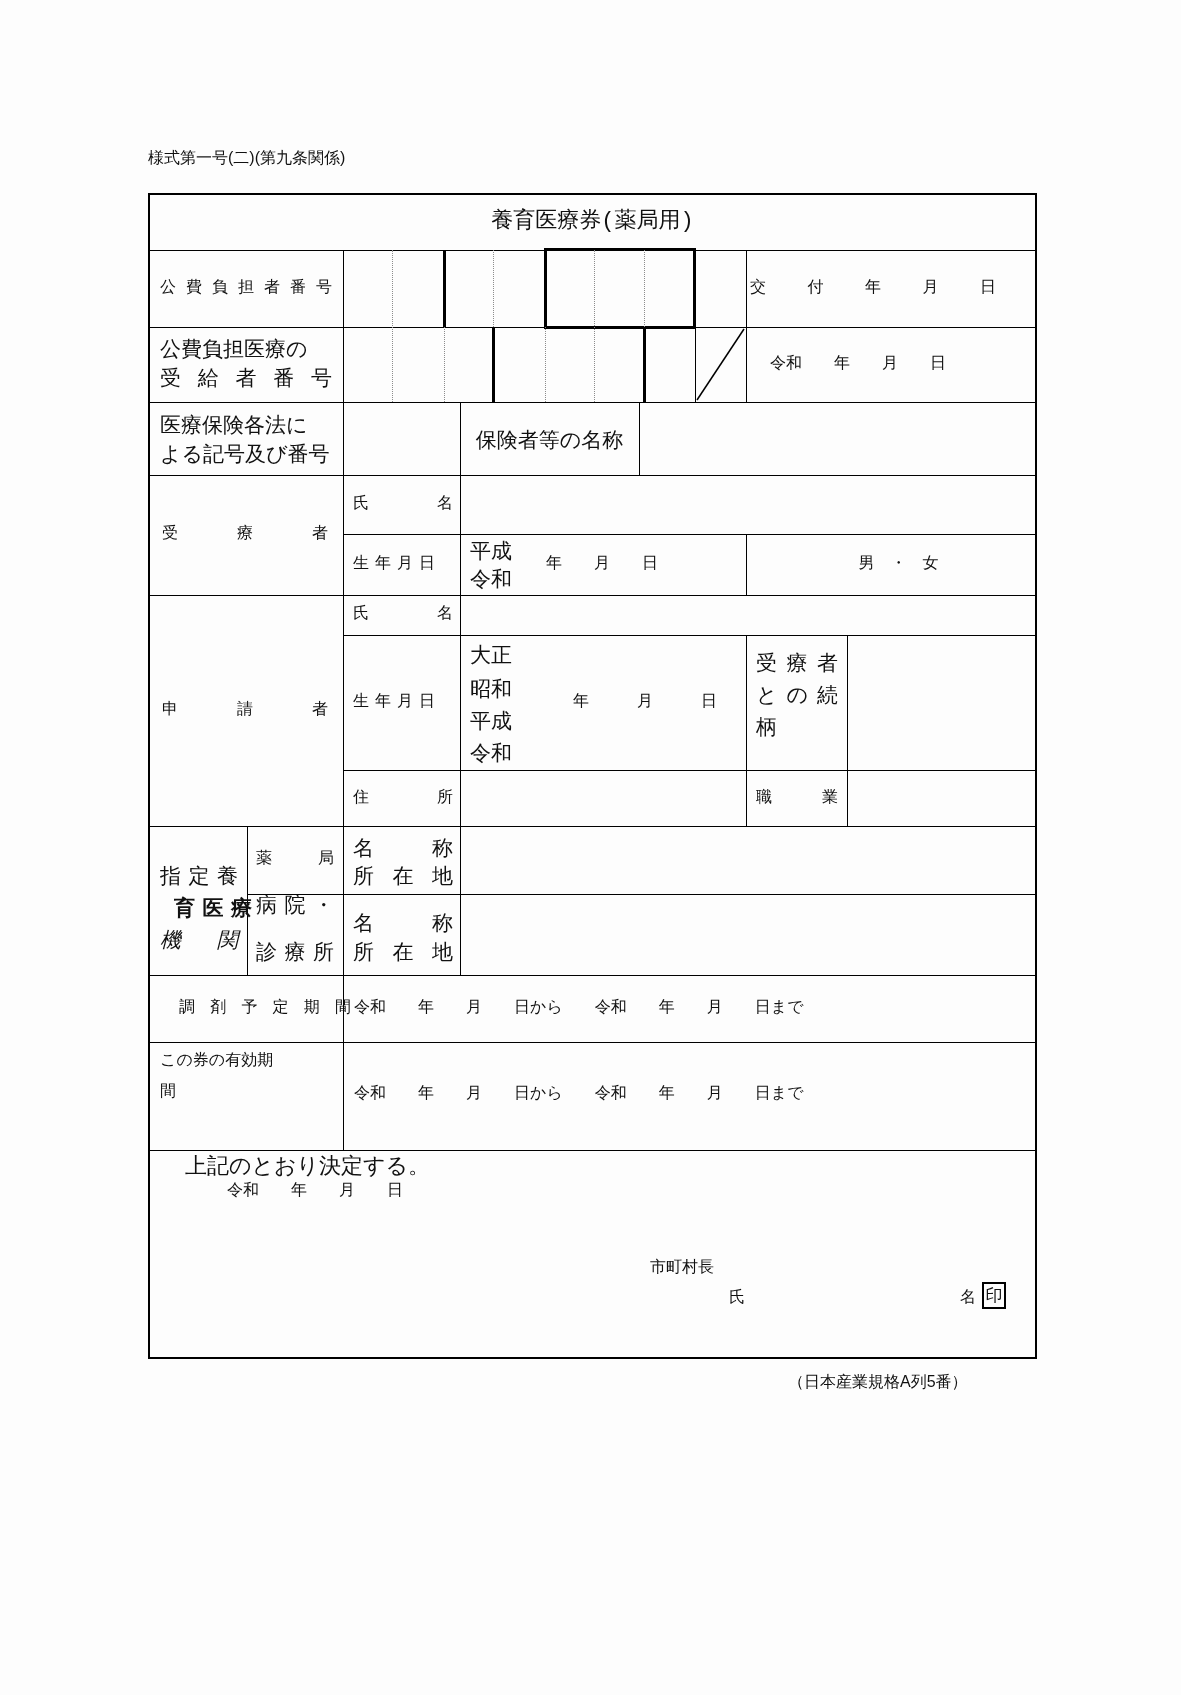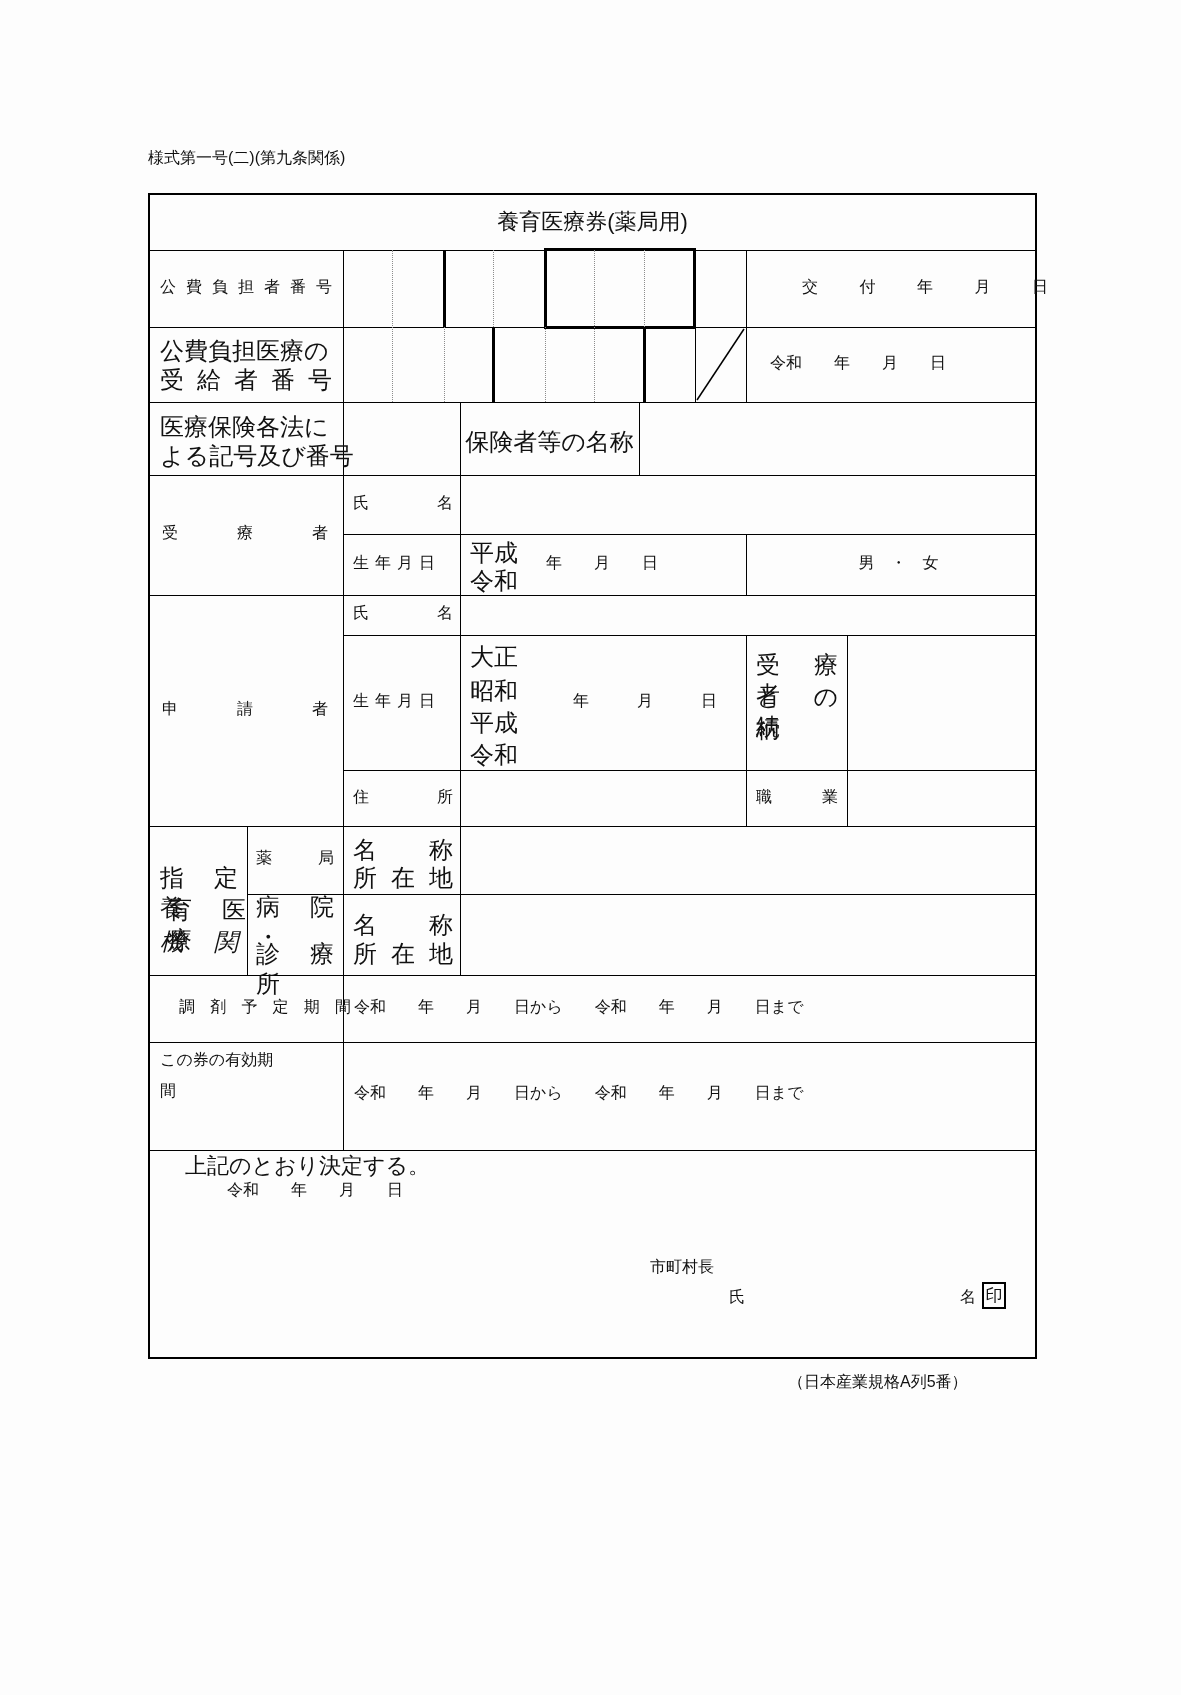--- a/index.html
+++ b/index.html
@@ -9,21 +9,21 @@
   .tbl{position:absolute;left:148px;top:193px;width:885px;height:1162px;
        border:2px solid #000;box-sizing:content-box;}
   .hl{position:absolute;height:0;border-top:1px solid #000;}
   .vl{position:absolute;width:0;border-left:1px solid #000;}
   .vthick{position:absolute;width:0;border-left:3px solid #000;}
   .vdot{position:absolute;width:0;border-left:1px dotted #8c8c8c;}
   .box{position:absolute;border:3px solid #000;box-sizing:border-box;background:transparent;}
   .txt{position:absolute;font-size:16px;line-height:1.25;white-space:pre;}
   .just{text-align:justify;text-align-last:justify;white-space:normal;}
   .ctr{text-align:center;}
-  .fs20{font-size:24px;}
+  .fs20{font-size:21px;}
   .fs22{font-size:22px;}
   .seal{position:absolute;border:2px solid #000;width:24px;height:27px;
         display:flex;align-items:center;justify-content:center;font-size:17px;box-sizing:border-box;}
   svg{display:block;}
 </style>
 </head>
 <body>
 
 <div class="page">
 
@@ -66,24 +66,24 @@
     <div class="vdot" style="left:395px;top:132px;height:75px;"></div>
     <div class="vdot" style="left:444px;top:55px;height:152px;"></div>
     <div class="vdot" style="left:494px;top:55px;height:77px;"></div>
 
     <div class="abs" style="left:545px;top:132px;width:51px;height:75px;">
       <svg width="51" height="75" viewBox="0 0 51 75">
         <line x1="2" y1="73" x2="49" y2="2" stroke="#000" stroke-width="1.5"></line>
       </svg>
     </div>
 
-    <div class="txt ctr fs22" style="left:0;top:13px;width:885px;">養育医療券(薬局用)</div>
+    <div class="txt ctr fs22" style="left:0;top:13px;width:885px;font-family:Liberation Mono, monospace;">養育医療券(薬局用)</div>
 
     <div class="txt just" style="left:10px;top:82px;width:172px;">公 費 負 担 者 番 号</div>
-    <div class="txt just" style="left:652px;top:82px;width:246px;">交 付 年 月 日</div>
+    <div class="txt just" style="left:600px;top:82px;width:246px;">交 付 年 月 日</div>
 
     <div class="txt fs20" style="left:10px;top:141px;">公費負担医療の</div>
     <div class="txt just fs20" style="left:10px;top:170px;width:172px;">受 給 者 番 号</div>
     <div class="txt" style="left:620px;top:158px;">令和　　年　　月　　日</div>
 
     <div class="txt fs20" style="left:10px;top:217px;">医療保険各法に</div>
     <div class="txt fs20" style="left:10px;top:246px;">よる記号及び番号</div>
     <div class="txt ctr fs20" style="left:310px;top:232px;width:179px;">保険者等の名称</div>
 
     <div class="txt just" style="left:12px;top:328px;width:166px;">受 療 者</div>
@@ -102,21 +102,21 @@
     <div class="txt fs20" style="left:320px;top:513px;">平成</div>
     <div class="txt fs20" style="left:320px;top:545px;">令和</div>
     <div class="txt" style="left:423px;top:496px;">年　　　月　　　日</div>
     <div class="txt just fs20" style="left:606px;top:455px;width:82px;">受 療 者</div>
     <div class="txt just fs20" style="left:606px;top:487px;width:82px;">と の 続</div>
     <div class="txt fs20" style="left:606px;top:519px;">柄</div>
     <div class="txt just" style="left:203px;top:592px;width:100px;">住 所</div>
     <div class="txt just" style="left:606px;top:592px;width:82px;">職 業</div>
 
     <div class="txt just fs20" style="left:10px;top:668px;width:78px;">指 定 養</div>
-    <div class="txt just fs20" style="left:18px;top:700px;width:78px;">育 医 療</div>
+    <div class="txt just fs20" style="left:24px;top:700px;width:78px;font-weight:bold;">育 医 療</div>
     <div class="txt just fs20" style="left:10px;top:732px;width:78px;font-style:italic;">機 関</div>
     <div class="txt just" style="left:106px;top:653px;width:78px;">薬 局</div>
     <div class="txt just fs20" style="left:106px;top:697px;width:78px;">病 院 ・</div>
     <div class="txt just fs20" style="left:106px;top:744px;width:78px;">診 療 所</div>
     <div class="txt just fs20" style="left:203px;top:640px;width:100px;">名 称</div>
     <div class="txt just fs20" style="left:203px;top:668px;width:100px;">所 在 地</div>
     <div class="txt just fs20" style="left:203px;top:715px;width:100px;">名 称</div>
     <div class="txt just fs20" style="left:203px;top:744px;width:100px;">所 在 地</div>
 
     <div class="txt just" style="left:10px;top:802px;width:172px;margin-left:19px;">調 剤 予 定 期 間</div>

